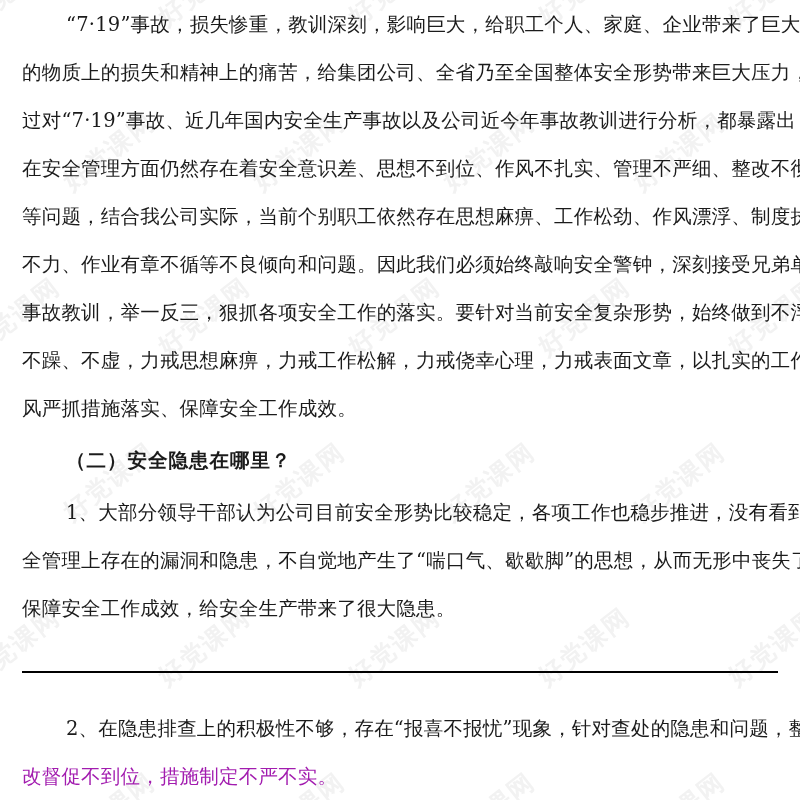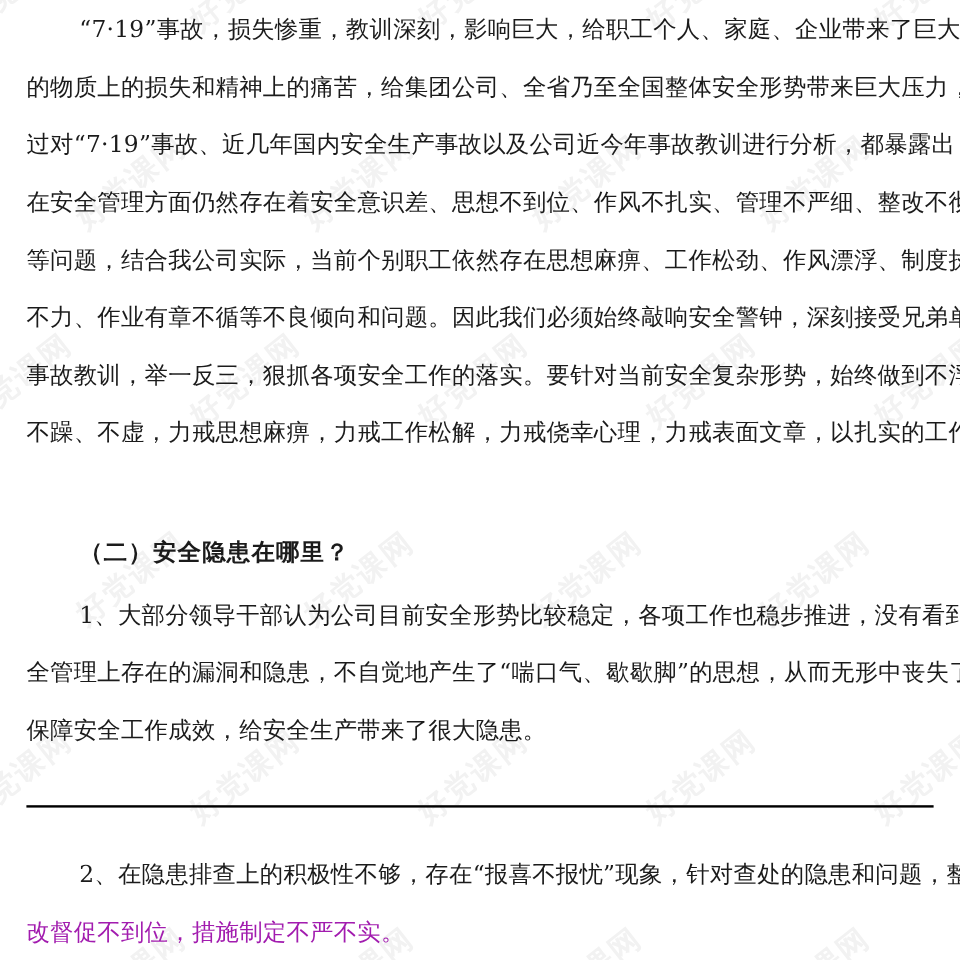--- a/index.html
+++ b/index.html
@@ -457,20 +457,21 @@
         <span>文</span>
         <span>章</span>
         <span>，</span>
         <span>以</span>
         <span>扎</span>
         <span>实</span>
         <span>的</span>
         <span>工</span>
         <span>作</span>
       </div>
+      <div class="doc-line" style="top: 392px; color: rgb(27, 27, 27);">风严抓措施落实、保障安全工作成效。</div>
       <div class="doc-line heading" style="top: 444px; color: rgb(27, 27, 27);">（二）安全隐患在哪里？</div>
       <div class="doc-line indent justified" style="top: 496px; color: rgb(27, 27, 27);">
         <span>1</span>
         <span>、</span>
         <span>大</span>
         <span>部</span>
         <span>分</span>
         <span>领</span>
         <span>导</span>
         <span>干</span>

